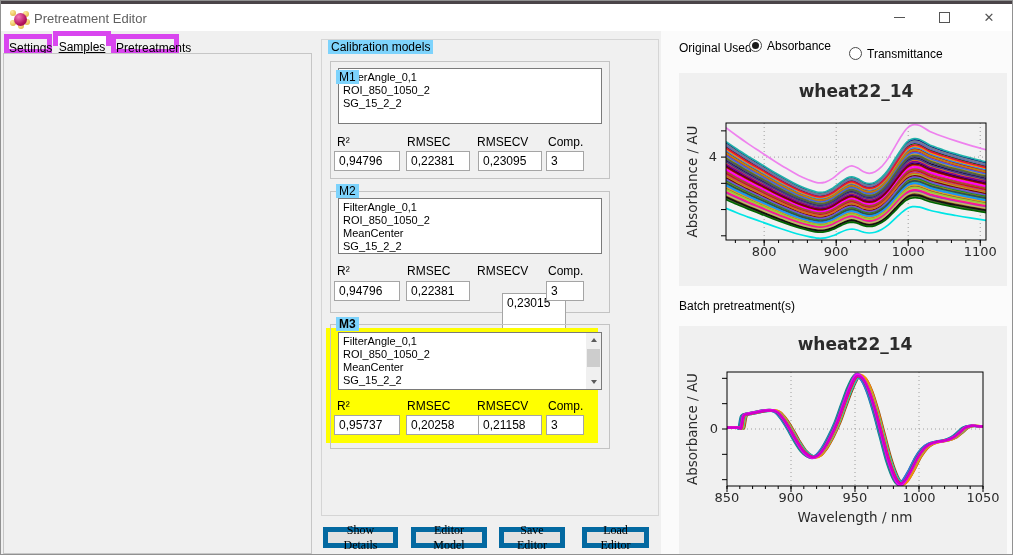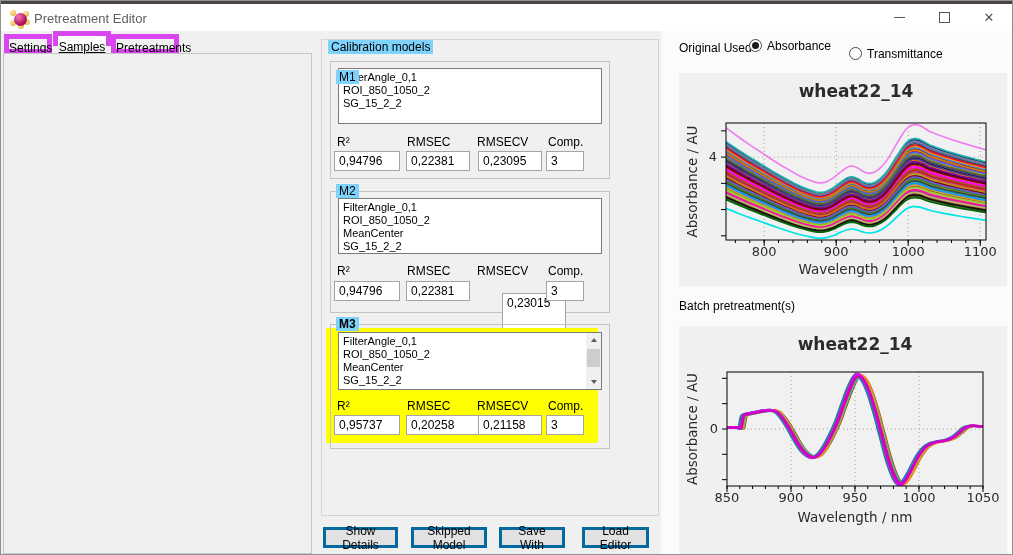--- a/index.html
+++ b/index.html
@@ -25,22 +25,22 @@
     border:1px solid #c6c6c6;box-sizing:border-box;z-index:2;}
   .plain-label{position:absolute;white-space:nowrap;}
   .lv{position:absolute;background:#fff;border:1px solid #828790;box-sizing:border-box;}
   .lv-header{position:absolute;top:0;left:0;height:20px;background:#fff;border-bottom:1px solid #ececec;}
   .lv-hcell{position:absolute;top:3px;color:#222;white-space:nowrap;}
   .lv-colline{position:absolute;top:0;bottom:0;width:1px;background:#e0e0e0;}
   .lv-rows{position:absolute;top:20px;left:0;overflow:hidden;background:#fff;}
   .lv-row{position:relative;height:17px;}
   .lv-cell{position:absolute;top:2px;white-space:nowrap;}
   .cb{position:absolute;top:2px;width:13px;height:13px;background:#fff;border:1px solid #707070;box-sizing:border-box;}
-  .btn{position:absolute;background:#e1e1e1;border:3px solid #0369a1;box-sizing:border-box;
-    font-family:Liberation Sans, sans-serif;font-size:12px;color:#000;text-align:center;display:flex;align-items:center;justify-content:center;}
+  .btn{position:absolute;background:#e1e1e1;border:5px solid #0369a1;box-sizing:border-box;
+    font-family:Liberation Serif, serif;font-size:12px;color:#000;text-align:center;display:flex;align-items:center;justify-content:center;}
   .btn.disabled{background:#dcdcdc;border-color:#c5c5c5;color:#969696;}
   .groupbox{position:absolute;border:1px solid #d5d5d5;box-sizing:border-box;}
   .gb-caption{position:absolute;background:#7dd3fc;padding:0 3px;height:14px;line-height:14px;white-space:nowrap;z-index:2;}
   .model-box{position:absolute;border:1px solid #c3c3c3;box-sizing:border-box;}
   .sel-bg{position:absolute;background:#ffff00;}
   .ta{position:absolute;background:#fff;border:1px solid #7a7a7a;box-sizing:border-box;
     font-size:11px;line-height:13px;padding:2px 4px;overflow:hidden;white-space:nowrap;}
   .metric-label{position:absolute;height:14px;white-space:nowrap;}
   .metric-box{position:absolute;background:#fff;border:1px solid #a5a5a5;box-sizing:border-box;
     line-height:18px;padding-left:4px;font-size:12px;white-space:nowrap;}
@@ -245,22 +245,22 @@
       <div class="metric-box" style="left: 12px; top: 375px; width: 66px; height: 20px;">0,95737</div>
       <span class="metric-label" style="left: 85px; top: 359px;">RMSEC</span>
       <div class="metric-box" style="left: 84px; top: 375px; width: 76px; height: 20px;">0,20258</div>
       <span class="metric-label" style="left: 155px; top: 359px;">RMSECV</span>
       <div class="metric-box" style="left: 156px; top: 375px; width: 64px; height: 20px;">0,21158</div>
       <span class="metric-label" style="left: 226px; top: 359px;">Comp.</span>
       <div class="metric-box" style="left: 224px; top: 375px; width: 38px; height: 20px;">3</div>
     </div>
 
   <button class="btn" style="left:322px;top:526px;width:75px;height:21px;">Show Details</button>
-  <button class="btn" style="left:410px;top:526px;width:76px;height:21px;">Skipped Model</button>
-  <button class="btn" style="left:498px;top:526px;width:66px;height:21px;">Save With</button>
+  <button class="btn" style="left:410px;top:526px;width:76px;height:21px;">Editor Model</button>
+  <button class="btn" style="left:498px;top:526px;width:66px;height:21px;">Save Editor</button>
   <button class="btn" style="left:581px;top:526px;width:67px;height:21px;">Load Editor</button>
 
   <div class="right-panel">
     <span class="plain-label" style="left:18px;top:10px;">Original Used</span>
     <span class="radio-item" style="left:88px;top:8px;">
       <span class="radio-circle checked" id="radio-0"></span><span class="rlabel">Absorbance</span>
     </span>
     <span class="radio-item" style="left:178px;top:16px;margin-left:10px;">
       <span class="radio-circle" id="radio-1"></span><span class="rlabel">Transmittance</span>
     </span>

